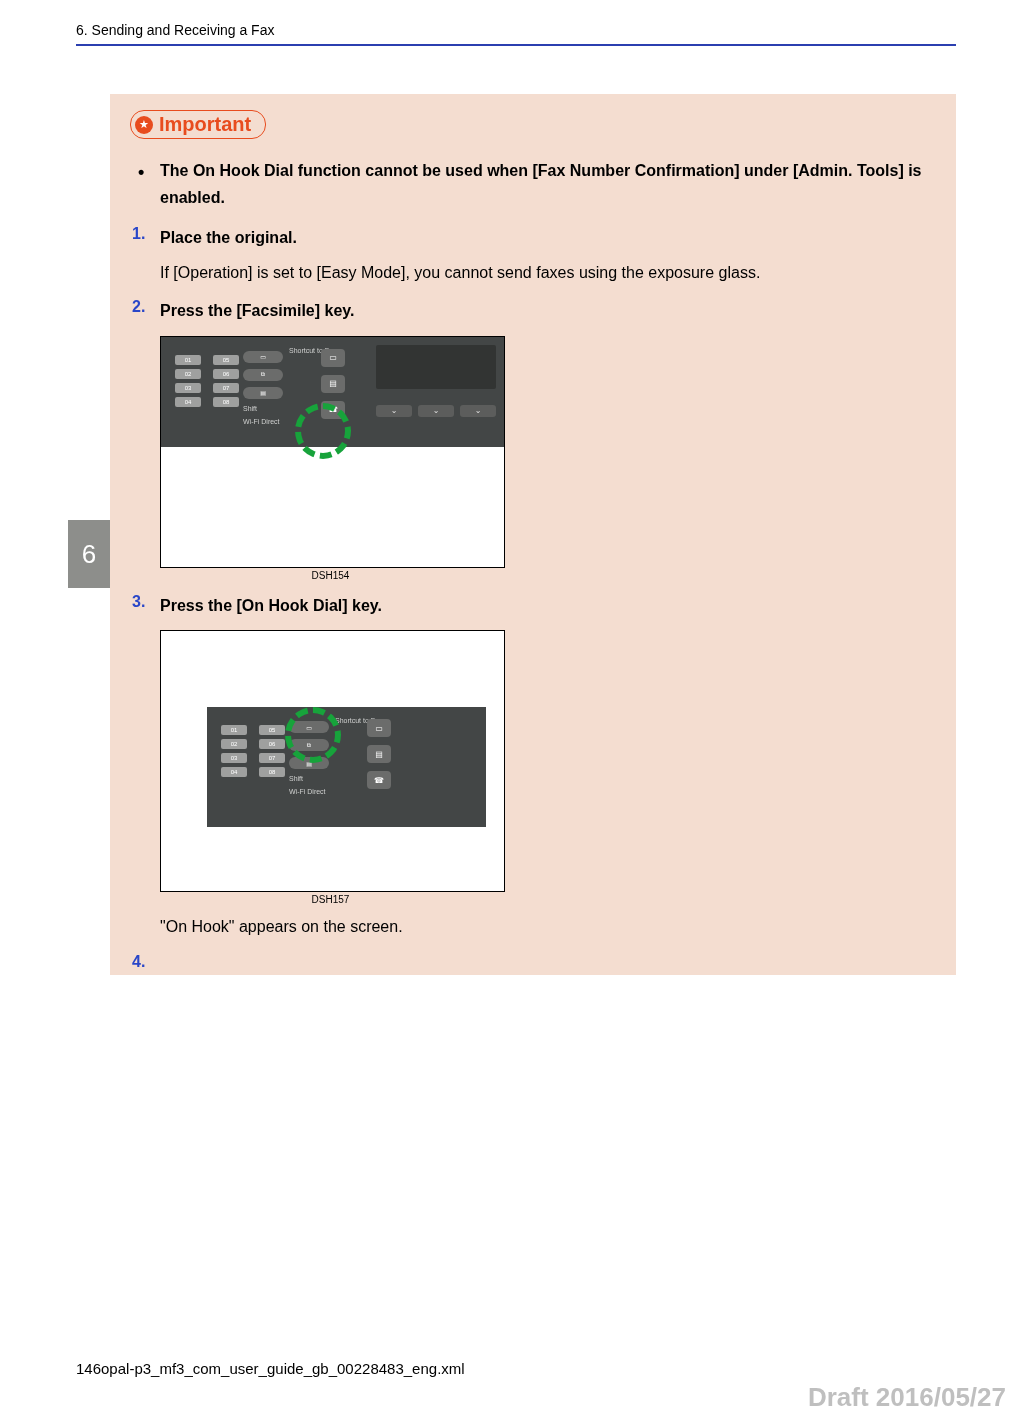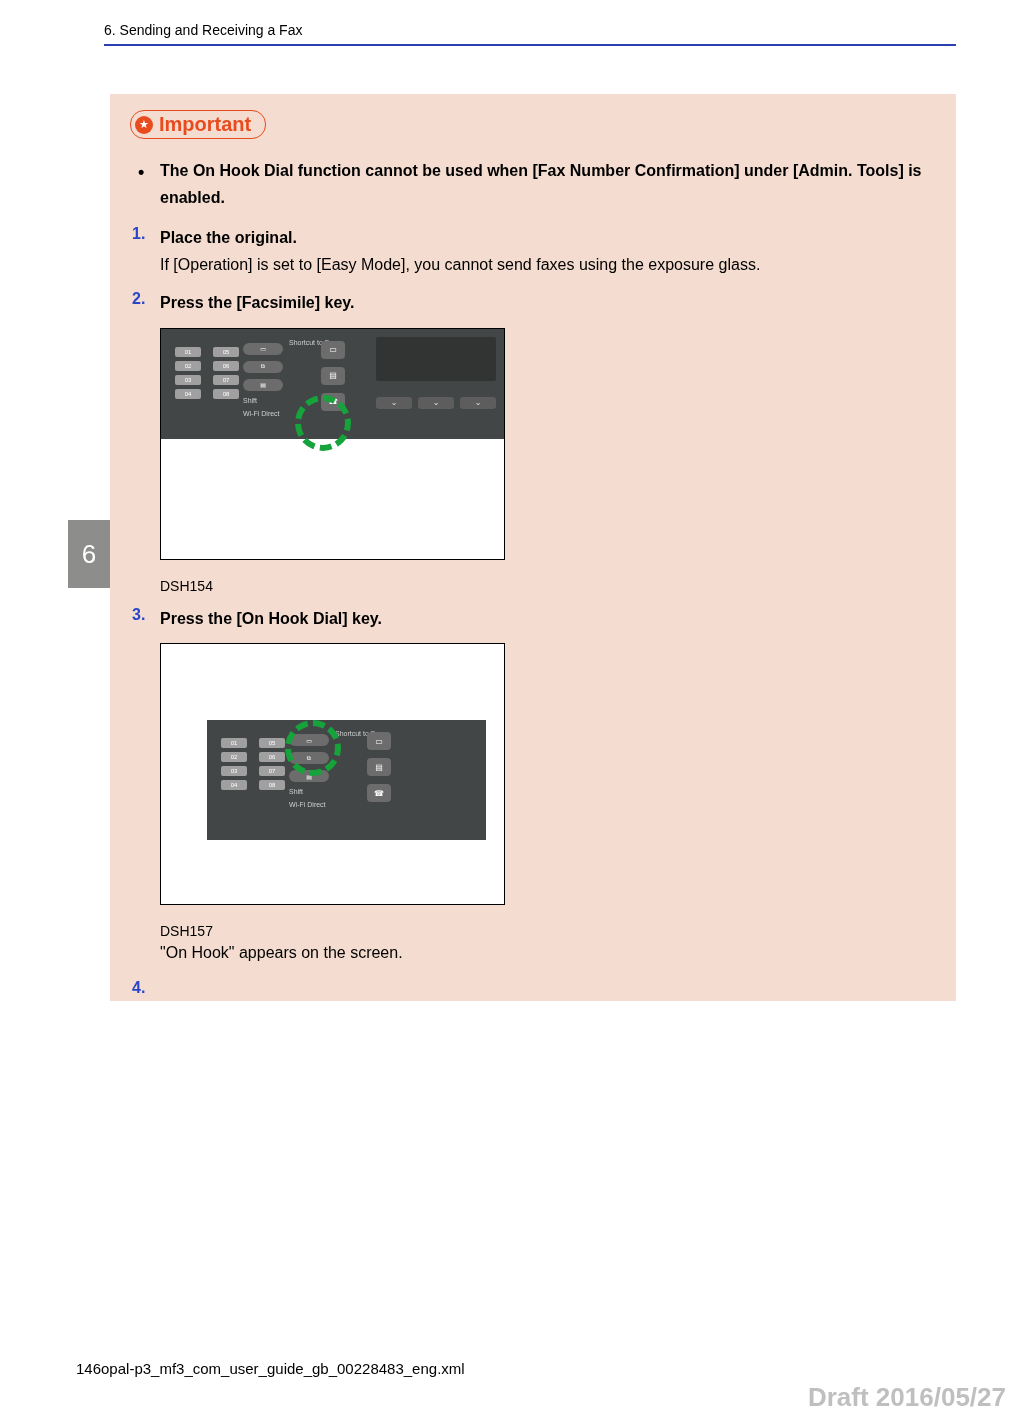--- a/index.html
+++ b/index.html
@@ -5,21 +5,21 @@
   * { box-sizing: border-box; margin: 0; padding: 0; }
   body {
     font-family: Arial, Helvetica, sans-serif;
     width: 1032px;
     height: 1421px;
     background: #fff;
     position: relative;
     color: #000;
   }
   .header {
-    padding: 22px 76px 0 104px;
+    padding: 22px 76px 0 76px;
   }
   .header-title {
     font-size: 14px;
     font-weight: normal;
     color: #000;
     padding-bottom: 4px;
   }
   .header-rule {
     height: 2px;
     background: #2b3fb0;
@@ -87,35 +87,36 @@
   }
   .step-title {
     font-weight: bold;
     font-size: 16px;
     line-height: 1.6;
   }
   .step-body {
     font-size: 16px;
     font-weight: normal;
     line-height: 1.7;
+    margin-top: 8px;
   }
   .diagram-frame {
     border: 1px solid #000;
     background: #fff;
     width: 345px;
     margin-top: 12px;
     position: relative;
   }
   .diagram-frame.h1 { height: 232px; }
   .diagram-frame.h2 { height: 262px; }
   .diagram-label {
-    font-size: 14px;
-    text-align: left;
+    font-size: 10px;
+    text-align: center;
     padding-right: 4px;
-    margin-top: 18px;
+    margin-top: 2px;
     width: 345px;
   }
   
   .panel {
     background: #434646;
     position: absolute;
   }
   .panel.top {
     top: 0; left: 0; right: 0; height: 110px;
   }

